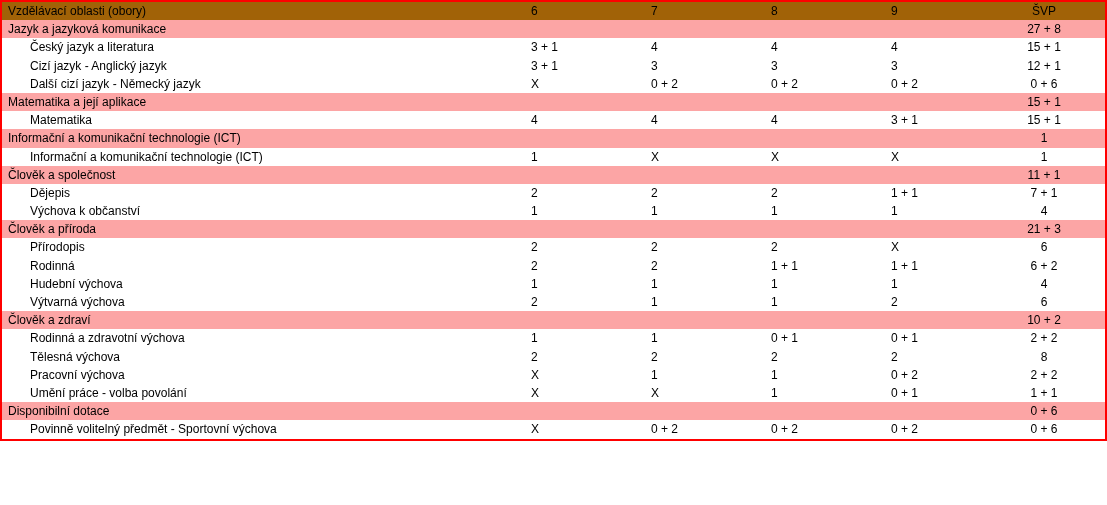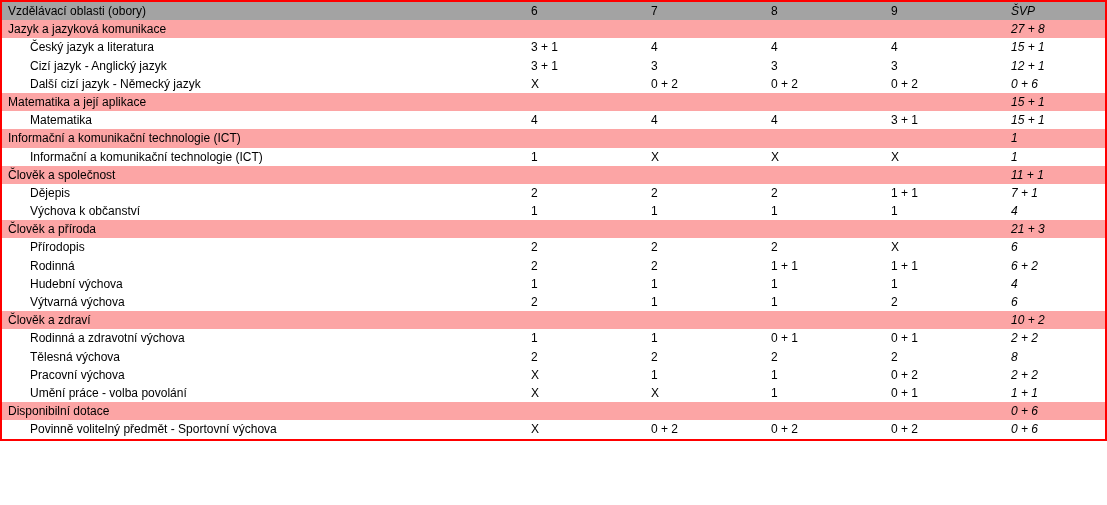--- a/index.html
+++ b/index.html
@@ -19,34 +19,33 @@
   table {
     width: 100%;
     border-collapse: collapse;
   }
   td {
     padding: 1px 6px 1px 6px;
     white-space: nowrap;
     vertical-align: middle;
     line-height: 1.35;
   }
-  tr.header td { background: #a3a3a3; }
+  tr.header td { background: #a16207; }
   tr.section td { background: #fca5a5; }
   tr.item td { background: #fff; }
   td.label { text-align: left; }
   td.label.indent { padding-left: 28px; margin-top: 20px; }
   td.num {
     text-align: left;
     width: 120px;
   }
   td.svp {
-    text-align: left;
+    text-align: center;
     width: 100px;
     padding-right: 28px;
-    font-style: italic;
   }
 </style>
 </head>
 <body>
 
 <div class="frame">
   <table>
     <tbody id="tbody">
         <tr class="header">
           <td class="label">Vzdělávací oblasti (obory)</td>

